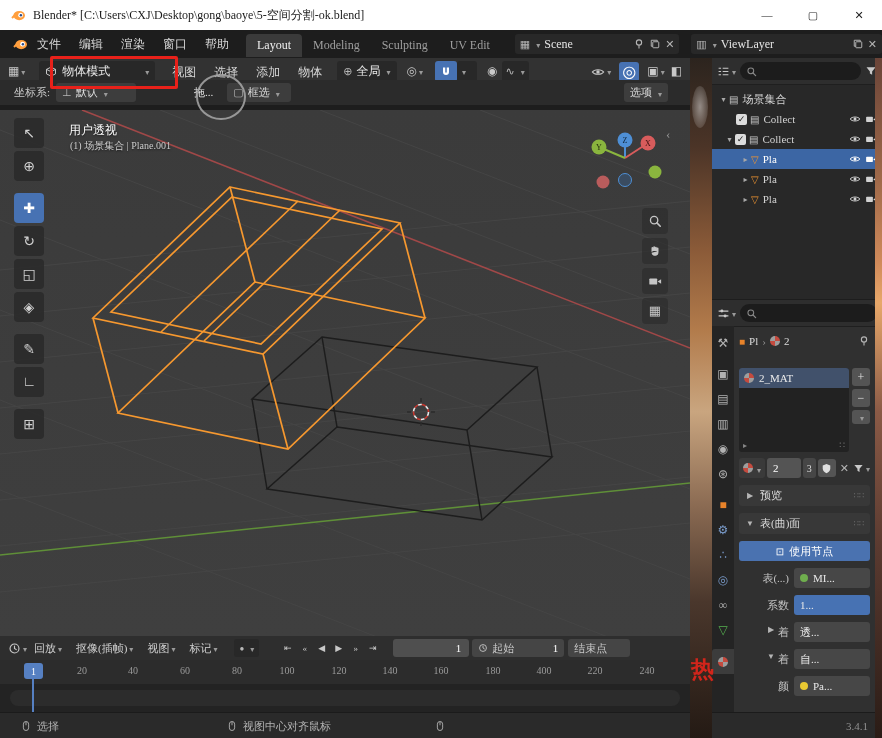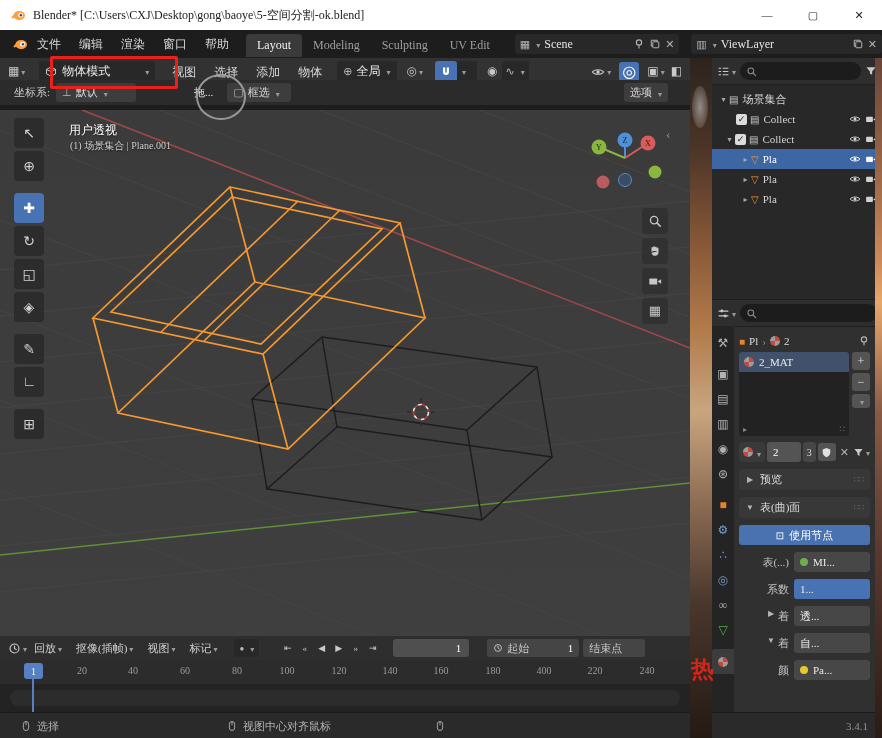--- a/index.html
+++ b/index.html
@@ -56,21 +56,21 @@
   
   .props{left:712px;top:300px;width:170px;height:412px;background:#303030}
   .ptabs{position:absolute;left:0;top:26px;width:22px;bottom:0;background:#242424;display:flex;flex-direction:column;align-items:center;padding-top:5px}
   .ptab{width:22px;height:25px;display:flex;align-items:center;justify-content:center;font-size:12px;color:#b2b2b2;flex:none}
   .ptab.mt{margin-top:6px}
   .ptab.active{background:#3c3c3c;border-radius:3px 0 0 3px}
   .pcontent{position:absolute;left:22px;top:26px;right:7px;bottom:0;padding:4px 5px}
   .matball{width:10px;height:10px;border-radius:50%;flex:none;
            background:conic-gradient(#c44a3e 0 90deg,#9d9d9d 90deg 180deg,#c44a3e 180deg 270deg,#9d9d9d 270deg 360deg)}
   .crumb{display:flex;align-items:center;gap:4px;color:#dcdcdc;font-size:11px;height:22px}
-  .slotwrap{display:flex;gap:3px;margin-top:0}
+  .slotwrap{display:flex;gap:3px;margin-top:16px}
   .slotlist{flex:1;height:84px;background:#222;border-radius:3px;position:relative;overflow:hidden}
   .slotrow{height:20px;background:#41516b;display:flex;align-items:center;gap:5px;padding:0 5px;color:#ececec;font-size:11px}
   .slm{position:absolute;left:4px;bottom:2px;color:#888;font-size:8px}.slm::after{content:"▸"}
   .sld{position:absolute;right:4px;bottom:2px;color:#777;font-size:9px}.sld::after{content:"∷"}
   .slotside{display:flex;flex-direction:column;gap:3px}
   .sbtn{width:18px;height:18px;background:#545454;border-radius:3px;color:#e0e0e0;font-size:12px;display:flex;align-items:center;justify-content:center}
   .dbrow{display:flex;align-items:center;gap:2px;margin-top:6px}
   .dbbtn{height:20px;background:#3a3a3a;border-radius:3px;display:flex;align-items:center;padding:0 4px;gap:2px}
   .namef{height:20px;background:#545454;border-radius:3px;color:#fff;font-size:11px;display:flex;align-items:center;padding:0 6px;flex:1}
   .cntf{height:20px;background:#464646;border-radius:3px;color:#ddd;font-size:10px;display:flex;align-items:center;padding:0 4px}
@@ -667,21 +667,21 @@
         </div>
       <div style="display:flex;margin-left:20px">
         <div class="pbtn">⇤</div>
         <div class="pbtn">«</div>
         <div class="pbtn">◀</div>
         <div class="pbtn">▶</div>
         <div class="pbtn">»</div>
         <div class="pbtn">⇥</div>
       </div>
       <div class="framef" style="margin-left:12px;width:60px">1</div>
-      <div class="rangef" style="margin-left:18px;width:80px">
+      <div class="rangef" style="margin-left:3px;width:80px">
         <svg class="ic" width="10" height="10">
             <use href="#i-clock"></use>
           </svg>
         <span>起始</span>
         <span style="flex:1"></span>
         <span style="color:#fff">1</span>
       </div>
       <div class="rangef" style="margin-left:4px;width:50px">
         <span>结束点</span>
       </div>

